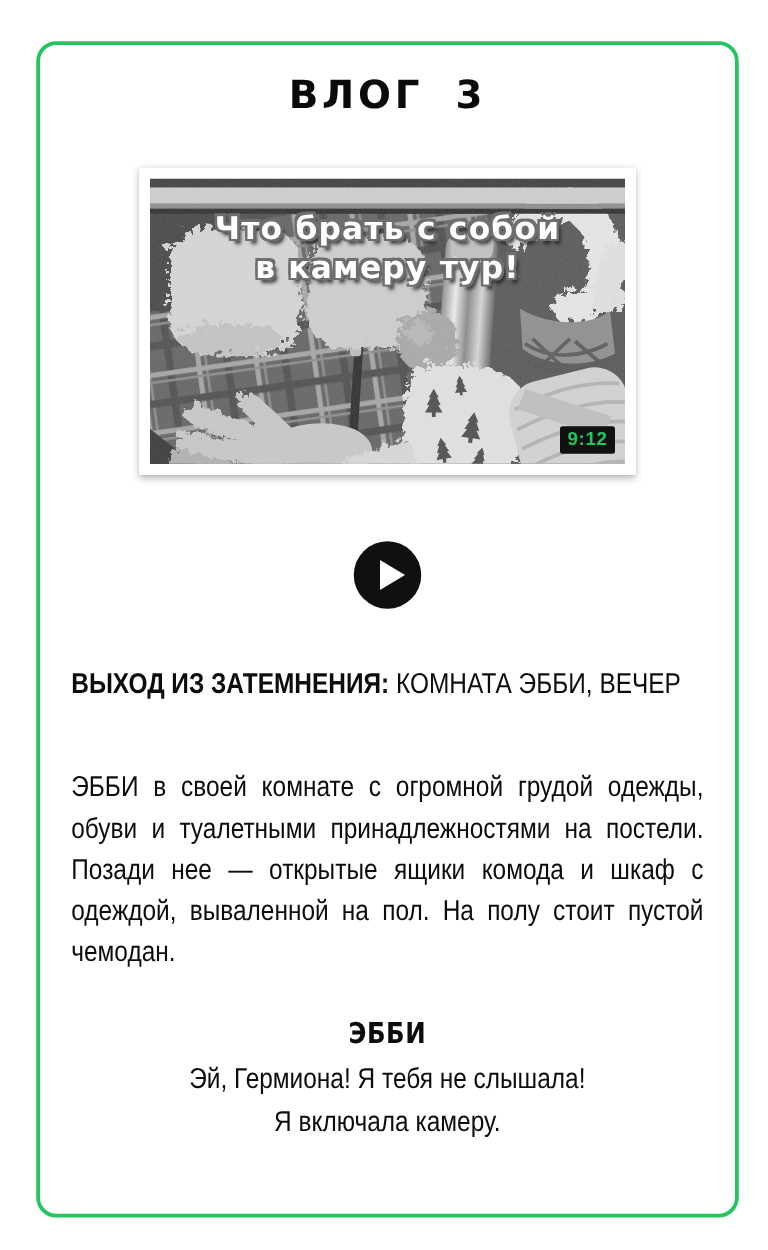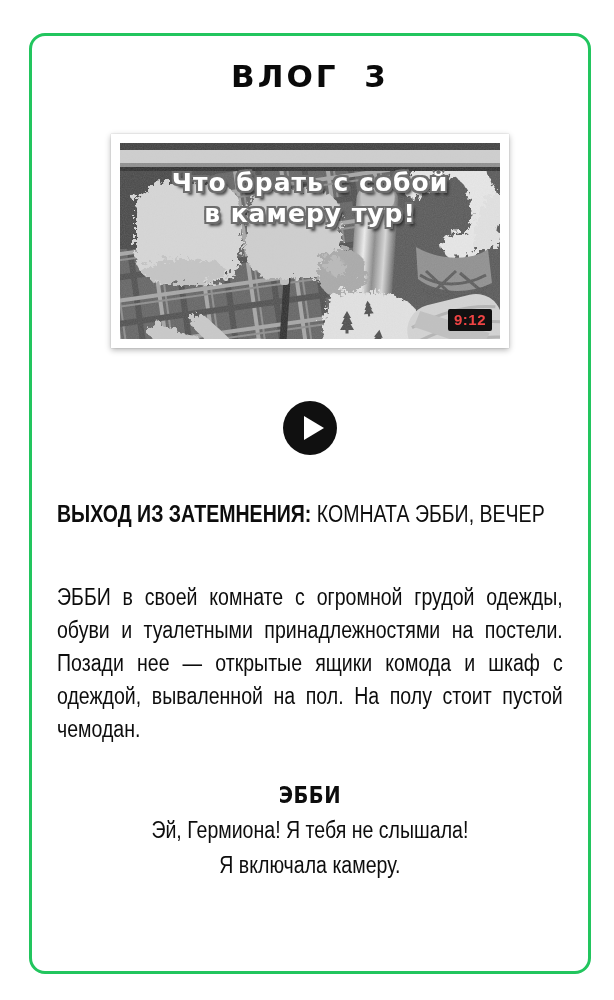--- a/index.html
+++ b/index.html
@@ -14,31 +14,31 @@
   }
   .vlog-title{
     margin-top:22px;font-family:"DejaVu Sans",sans-serif;font-weight:800;
     font-size:31px;letter-spacing:3px;word-spacing:12px;color:#0a0a0a;
   }
   
   .card{
     margin-top:40px;background:#ffffff;padding:9px;position:relative;
     box-shadow:0 2px 6px rgba(0,0,0,0.30),0 0 1px rgba(0,0,0,0.25);
   }
-  .photo{position:relative;width:380px;height:196px;background:#585858;overflow:hidden;}
+  .photo{position:relative;width:380px;height:228px;background:#585858;overflow:hidden;}
   .photo svg{display:block;}
   .overlay-title{
     position:absolute;left:0;right:0;top:24px;text-align:center;
     font-family:"DejaVu Sans",sans-serif;font-weight:800;font-size:25px;line-height:31px;
     color:#ffffff;letter-spacing:1px;
     text-shadow:-2px -2px 0 #6e6e6e,2px -2px 0 #6e6e6e,-2px 2px 0 #6e6e6e,
                  2px 2px 0 #6e6e6e,3px 4px 3px rgba(30,30,30,0.85);
   }
   .duration{
-    position:absolute;right:8px;bottom:8px;background:#111111;color:#ef4444;
+    position:absolute;right:8px;bottom:8px;background:#111111;color:#22c55e;
     font-weight:bold;font-size:15px;line-height:20px;padding:1px 6px;border-radius:2px;
     letter-spacing:0.5px;
   }
   
   .play{
     margin-top:53px;width:54px;height:54px;border-radius:50%;background:#101010;
     display:flex;align-items:center;justify-content:center;cursor:pointer;flex:0 0 auto;
   }
   
   .textcol{width:506px;}

